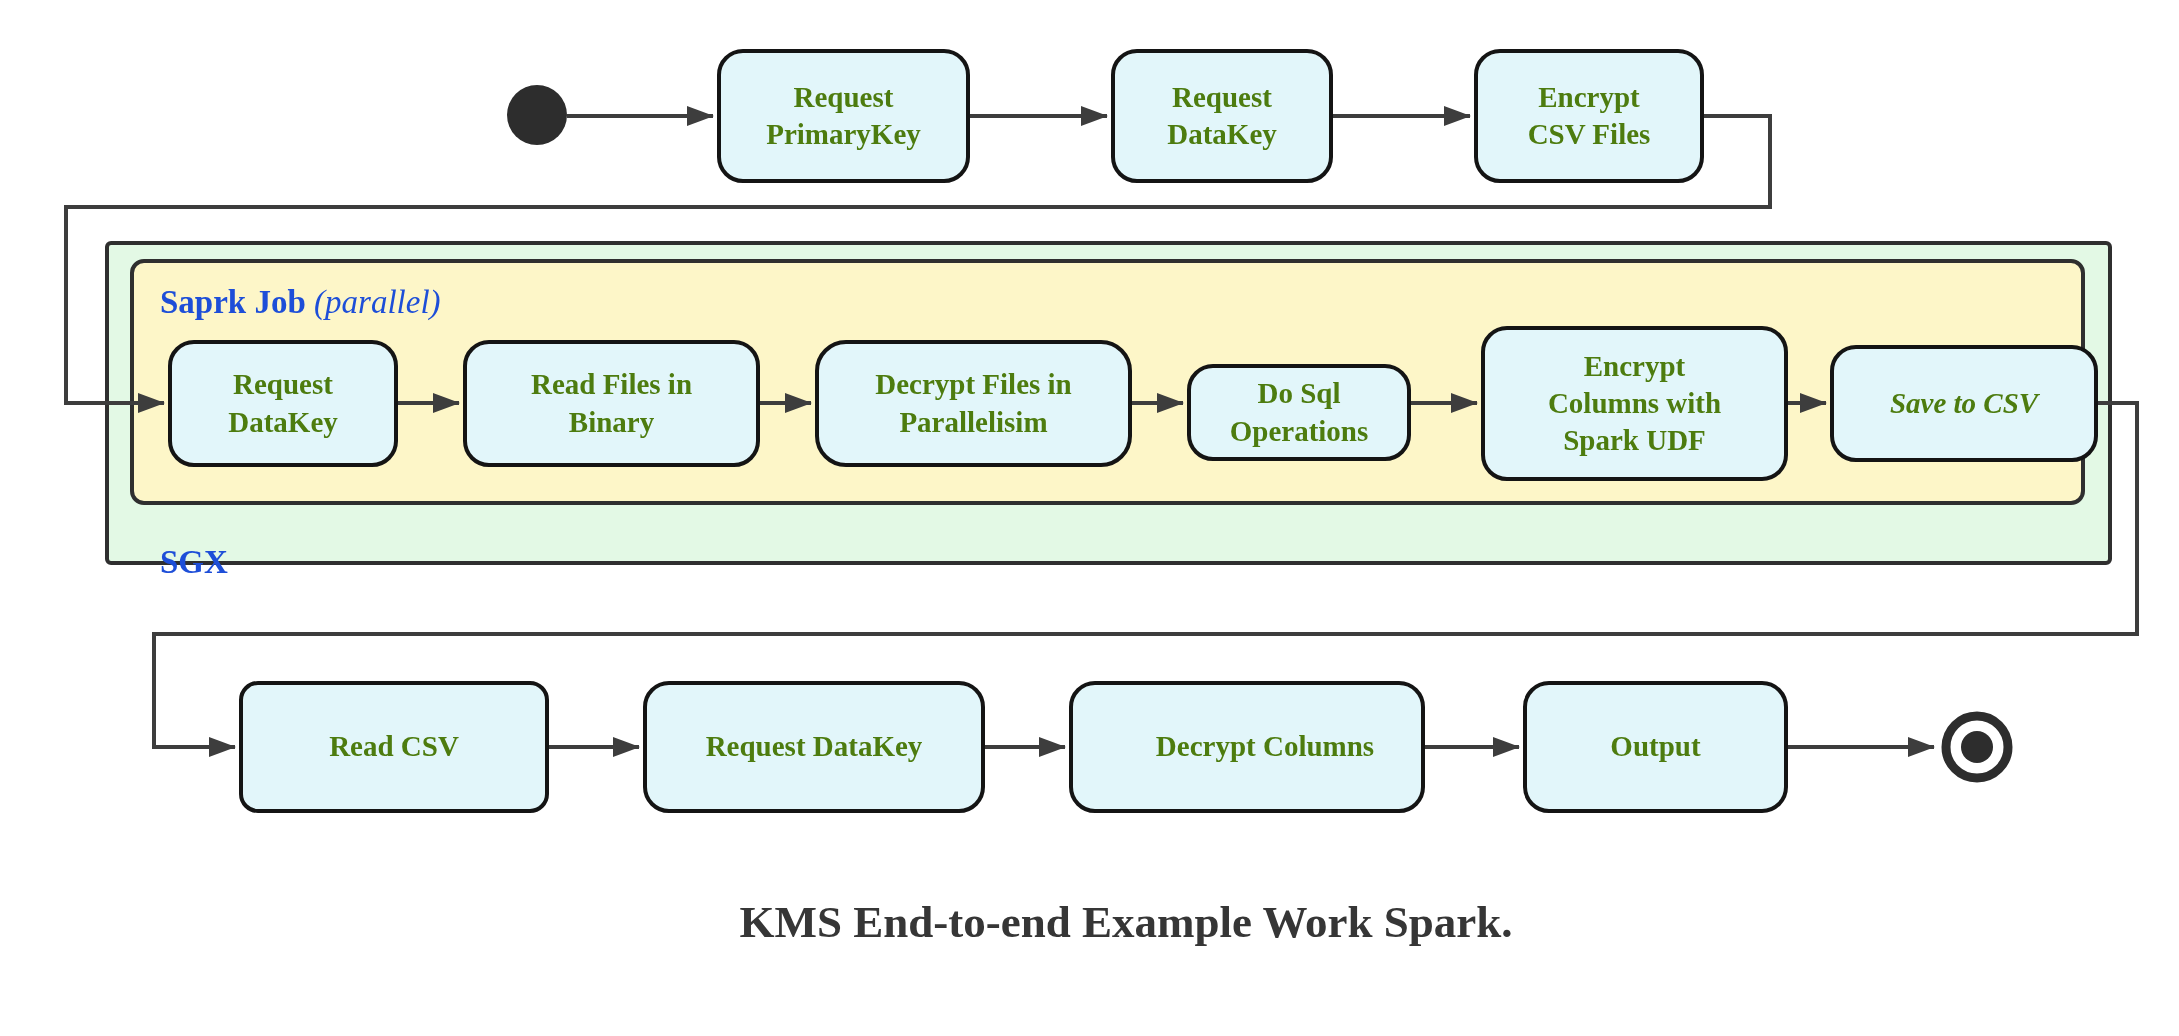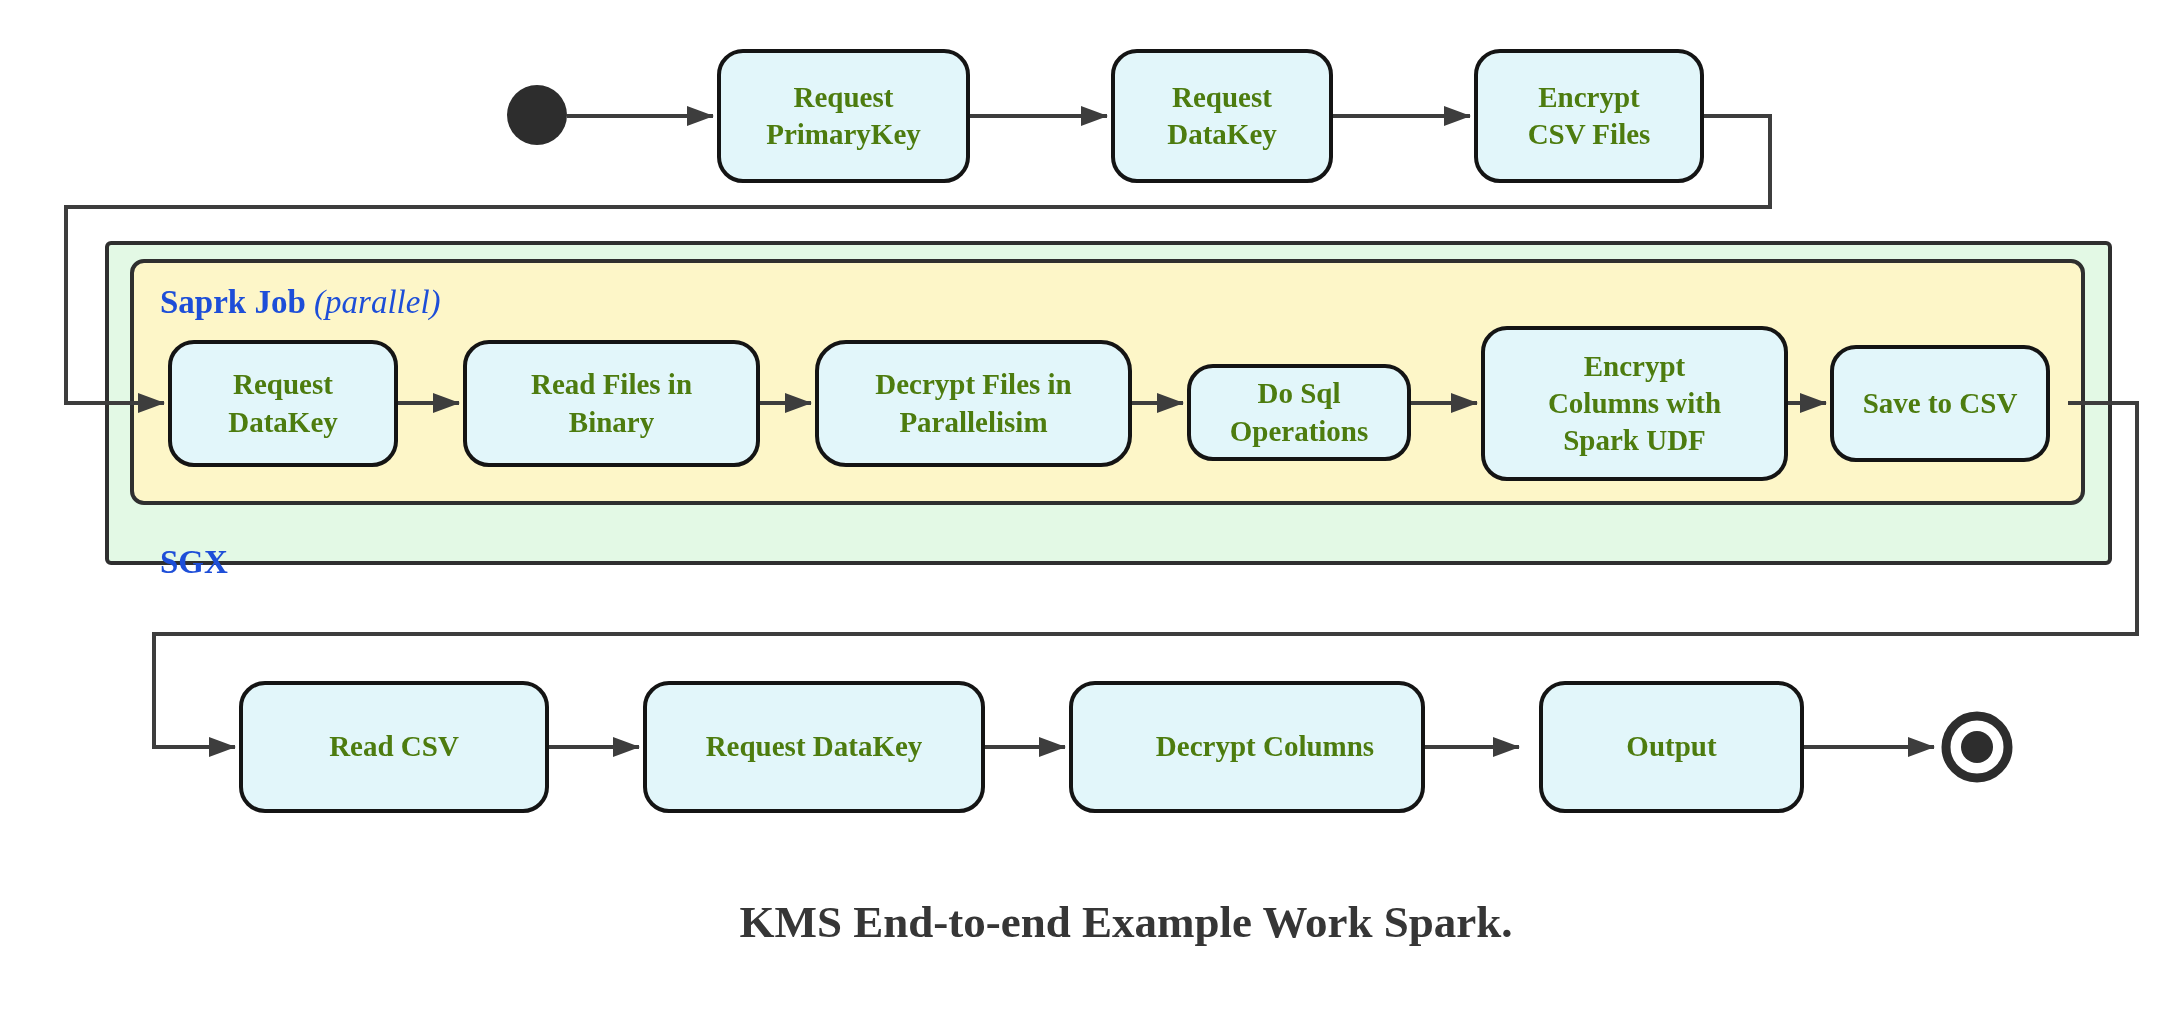--- a/index.html
+++ b/index.html
@@ -134,32 +134,32 @@
   </div>
   <div class="node" style="left:1187px;top:340px;width:224px;height:97px;margin-top:24px;">
     <span class="node-label">Do Sql
 Operations</span>
   </div>
   <div class="node" style="left:1481px;top:326px;width:307px;height:155px;">
     <span class="node-label">Encrypt
 Columns with
 Spark UDF</span>
   </div>
-  <div class="node" style="left:1830px;top:345px;width:220px;height:117px;">
+  <div class="node" style="left:1830px;top:345px;width:268px;height:117px;font-style:italic;">
     <span class="node-label">Save to CSV</span>
   </div>
 
-  <div class="node" style="left:239px;top:681px;width:310px;height:132px;">
+  <div class="node" style="left:239px;top:681px;width:310px;height:132px;border-radius:19px;">
     <span class="node-label">Read CSV</span>
   </div>
   <div class="node" style="left:643px;top:681px;width:342px;height:132px;">
     <span class="node-label">Request DataKey</span>
   </div>
   <div class="node" style="left:1069px;top:681px;width:356px;height:132px;padding-left:36px;">
     <span class="node-label">Decrypt Columns</span>
   </div>
-  <div class="node" style="left:1523px;top:681px;width:265px;height:132px;margin-left:16px;">
+  <div class="node" style="left:1523px;top:681px;width:265px;height:132px;">
     <span class="node-label">Output</span>
   </div>
 
   <div class="caption">KMS End-to-end Example Work Spark.</div>
 
 </div>
 
 </body></html>

